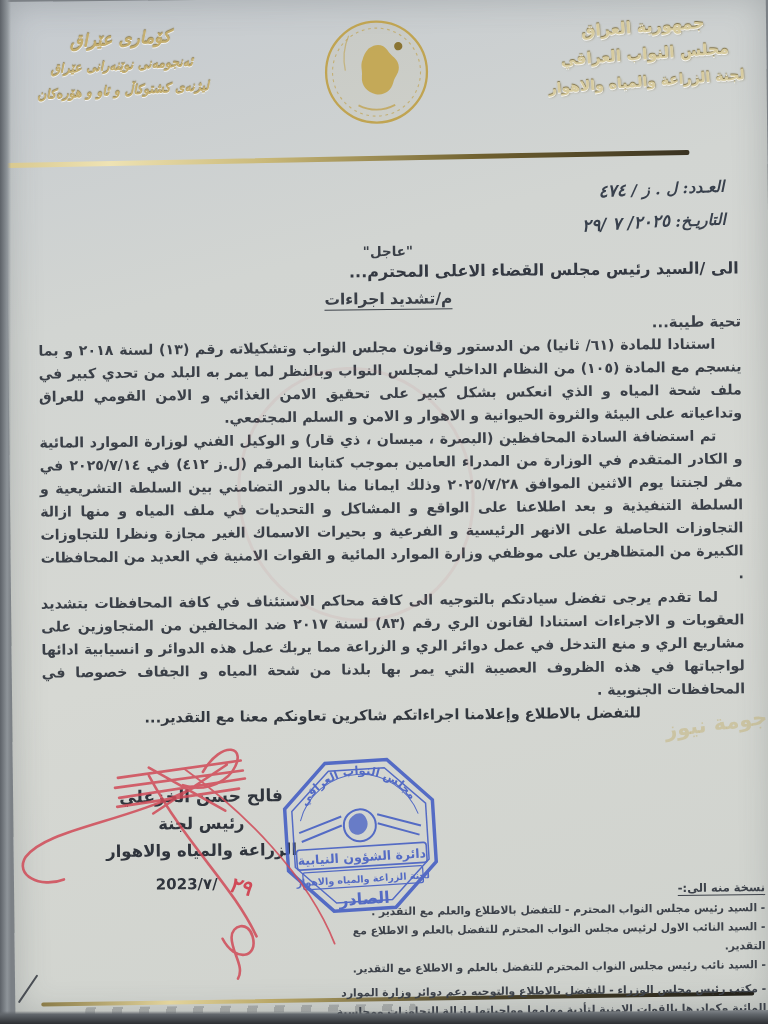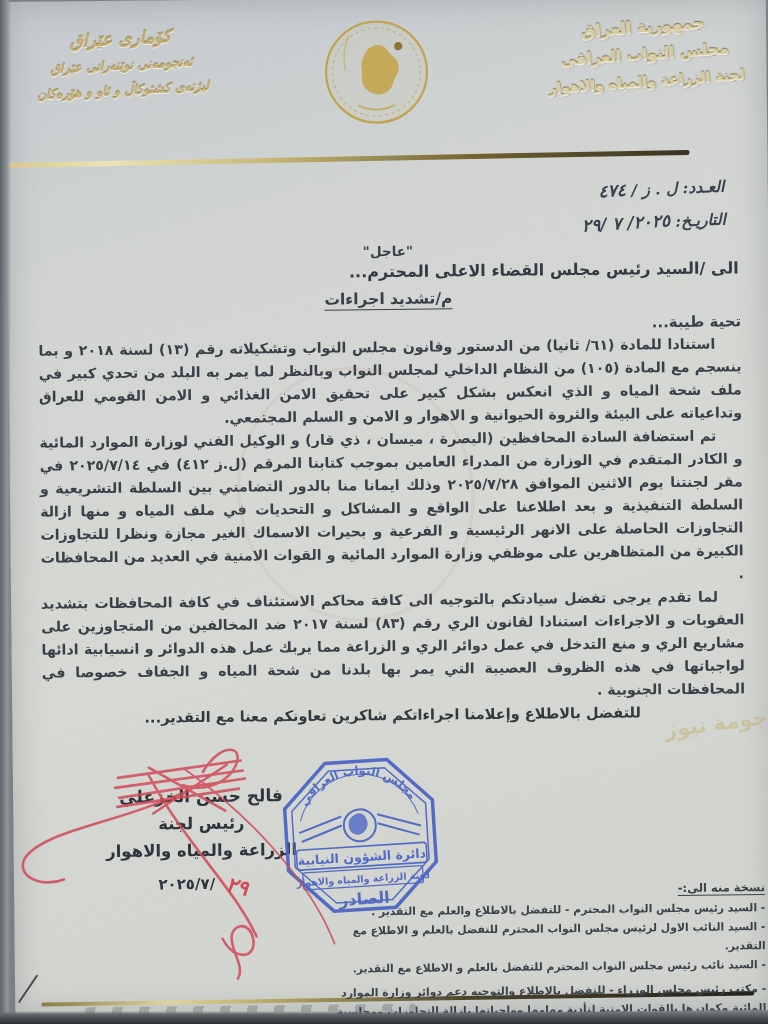--- a/index.html
+++ b/index.html
@@ -143,21 +143,21 @@
         <path d="M146,48 C184,120 228,158 252,210"></path>
         <path d="M218,212 C230,236 254,232 248,210 C244,194 227,198 227,211 C227,226 240,240 233,252"></path>
         <path d="M182,42 C240,84 304,150 330,218" stroke-width="1.8"></path>
       </svg>
 
       <div class="sig-block">
         <div class="sig-name">فالح حسن الخزعلي</div>
         <div>رئيس لجنة</div>
         <div>الزراعة والمياه والاهوار</div>
         <div class="sig-date">
-          <span>٢٠٢٥/٧/</span><span class="red-num">٢٩</span>
+          <span>2023/٧/</span><span class="red-num">٢٩</span>
         </div>
       </div>
 
       <div class="stamp">
         <svg width="190" height="174" viewBox="0 0 190 170" xmlns="http://www.w3.org/2000/svg">
           <g stroke="#4a63c4" fill="none">
             <polygon points="126,10 169,53 169,115 126,158 64,158 21,115 21,53 64,10" stroke-width="3.5"></polygon>
             <polygon points="123,18 162,56 162,112 123,150 67,150 28,112 28,56 67,18" stroke-width="1.5"></polygon>
             <path id="arcTop" d="M 36,66 A 62 62 0 0 1 154,66"></path>
             <circle cx="95" cy="74" r="16" stroke-width="2"></circle>

